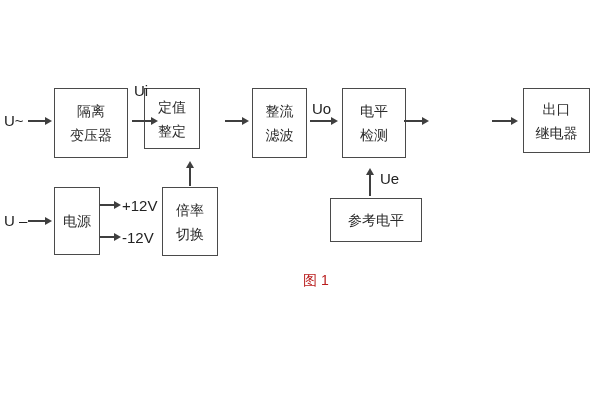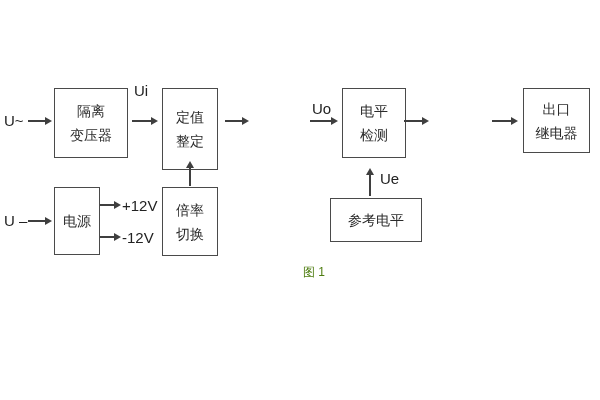--- a/index.html
+++ b/index.html
@@ -28,23 +28,24 @@
   }
   .sig{
     position:absolute;
     font-size:15px;
     color:#222;
     white-space:nowrap;
     line-height:16px;
   }
   .caption{
     position:absolute;
-    font-size:12px;
-    color:#4d7c0f;
+    font-size:14px;
+    color:#b91c1c;
     white-space:nowrap;
+    margin-top:8px;
   }
   
   .ar{
     position:absolute;
     height:2px;
     background:#3f3f3f;
   }
   .ar::after{
     content:'';
     position:absolute;
@@ -73,25 +74,29 @@
 </head>
 <body>
 
 <div class="stage">
 
   <div class="box" style="left:54px;top:88px;width:74px;height:70px">
     <span>隔离</span>
     <span>变压器</span>
   </div>
 
-  <div class="box" style="left:162px;top:88px;width:56px;height:82px">
+  <div class="box" style="left:144px;top:88px;width:56px;height:61px">
     <span>定值</span>
     <span>整定</span>
   </div>
 
+  <div class="box" style="left:252px;top:88px;width:55px;height:70px">
+    <span>整流</span>
+    <span>滤波</span>
+  </div>
 
   <div class="box" style="left:342px;top:88px;width:64px;height:70px">
     <span>电平</span>
     <span>检测</span>
   </div>
 
 
   <div class="box" style="left:523px;top:88px;width:67px;height:65px">
     <span>出口</span>
     <span>继电器</span>

